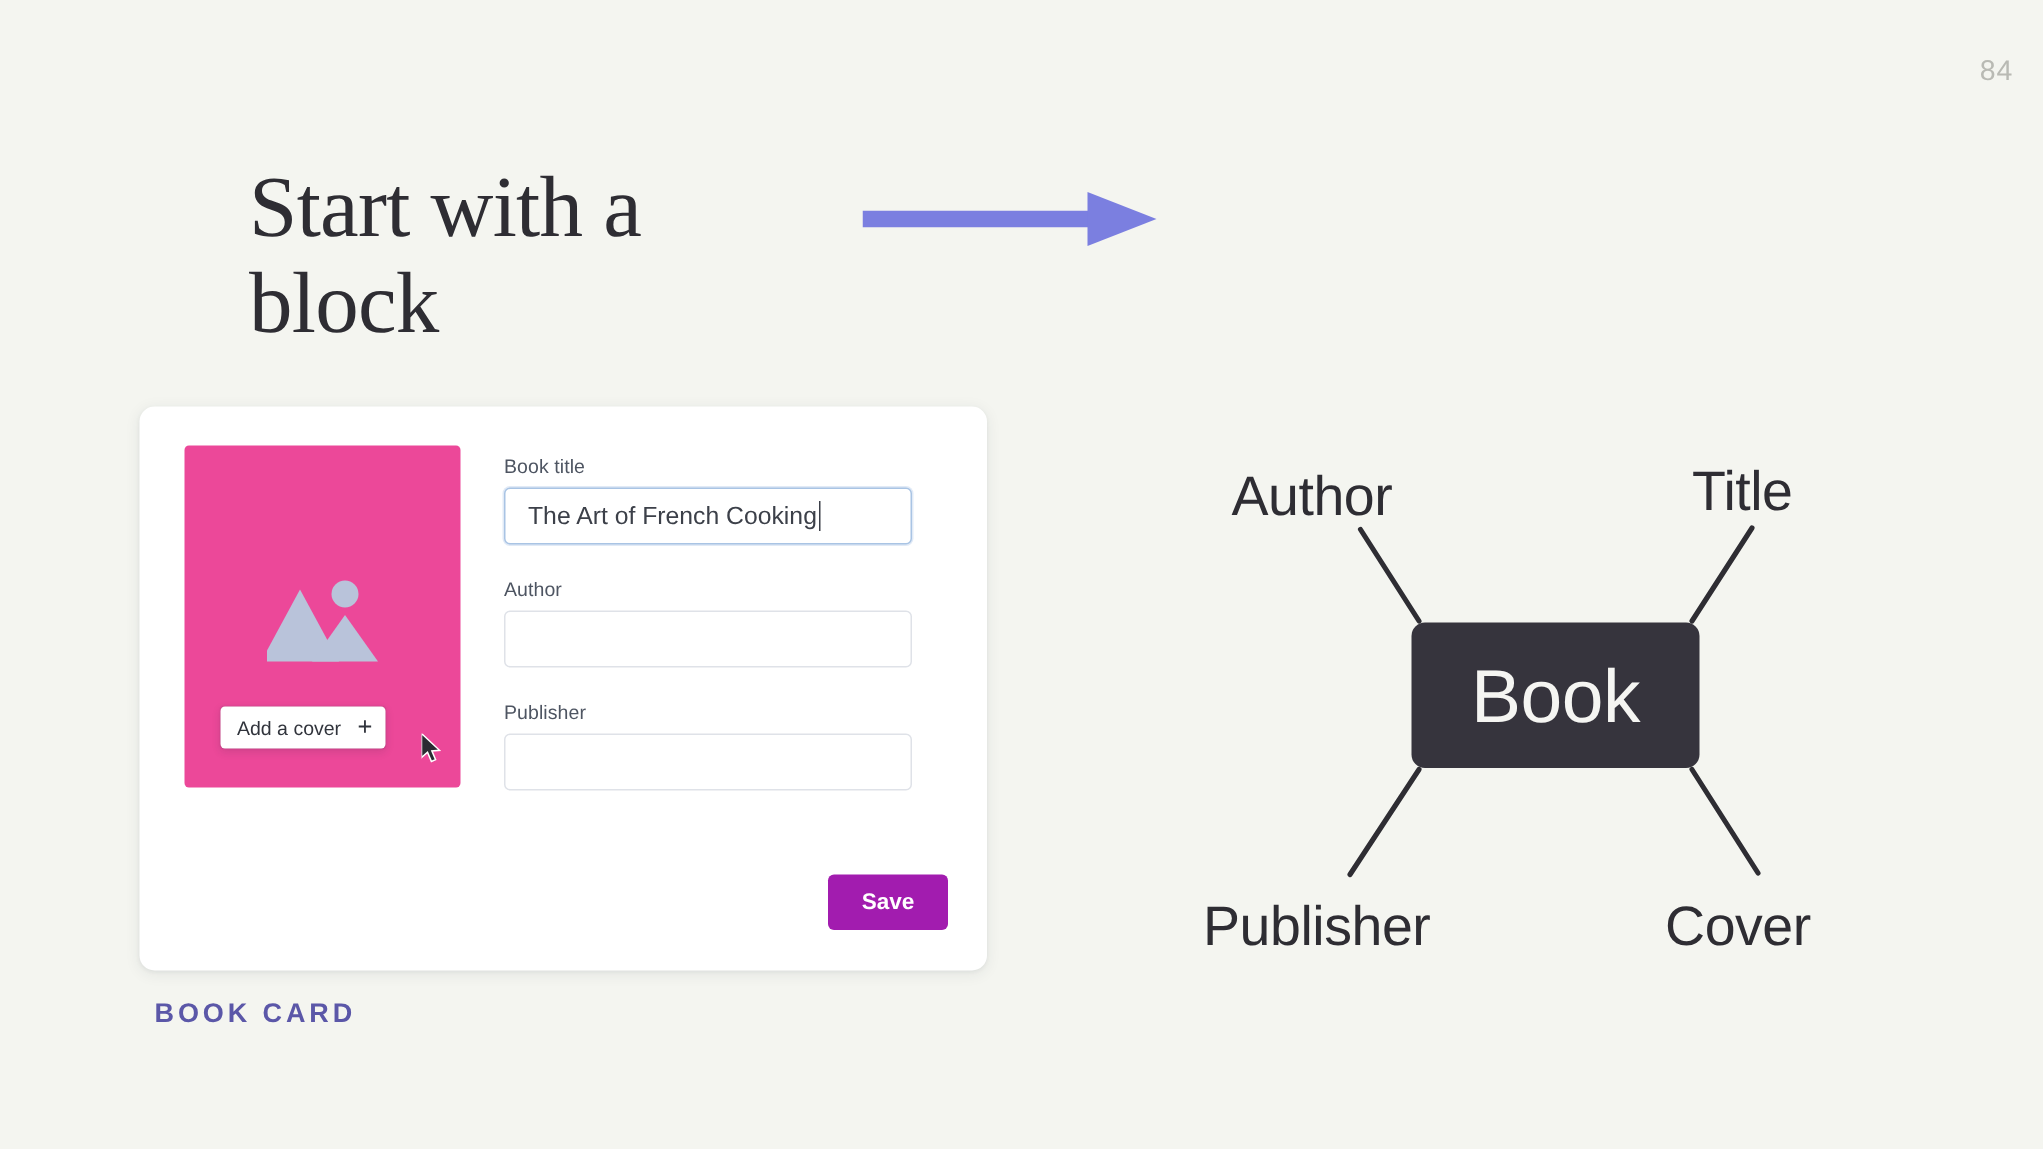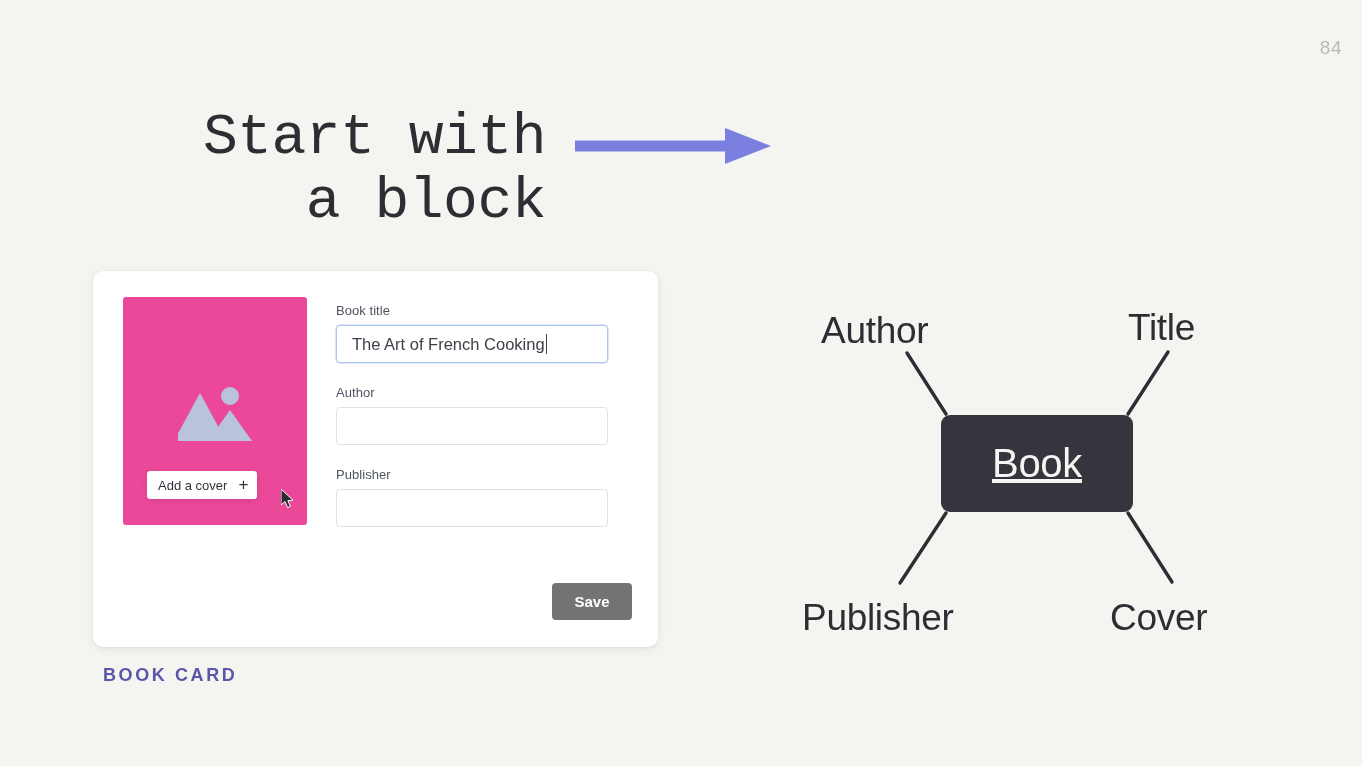--- a/index.html
+++ b/index.html
@@ -32,27 +32,27 @@
     right: 20px;
     font-size: 19px;
     color: #b9bab4;
     font-family: "Liberation Sans", sans-serif;
     letter-spacing: 0.5px;
   }
 
   
   .heading {
     position: absolute;
-    font-family: Liberation Mono, monospace;
+    font-family: Liberation Serif, serif;
     font-weight: 300;
     color: #2e2d33;
     font-size: 58px;
     line-height: 1.1;
     letter-spacing: -0.5px;
-    text-align: right;
+    text-align: left;
   }
 
   .heading-left {
     left: 166px;
     top: 86px;
     width: 380px;
   }
 
   .heading-right {
     left: 794px;
@@ -178,21 +178,21 @@
     background: #3c4049;
     margin-left: 1px;
   }
 
   .save-button {
     position: absolute;
     left: 459px;
     top: 312px;
     width: 80px;
     height: 37px;
-    background: #737373;
+    background: #a21caf;
     border-radius: 4px;
     border: none;
     color: #ffffff;
     font-size: 15px;
     font-weight: bold;
     font-family: "Liberation Sans", sans-serif;
     display: flex;
     align-items: center;
     justify-content: center;
     cursor: pointer;
@@ -231,25 +231,24 @@
     height: 97px;
     background: #36343d;
     border-radius: 9px;
     display: flex;
     align-items: center;
     justify-content: center;
   }
 
   .node-label {
     color: #f5f5f2;
-    font-size: 40px;
+    font-size: 50px;
     font-weight: 300;
     font-family: "Liberation Sans", sans-serif;
     letter-spacing: -0.3px;
-    text-decoration: underline;
   }
 
   .diagram-label {
     position: absolute;
     font-size: 37px;
     font-weight: 300;
     color: #2e2d33;
     font-family: "Liberation Sans", sans-serif;
     letter-spacing: -0.3px;
     white-space: nowrap;

